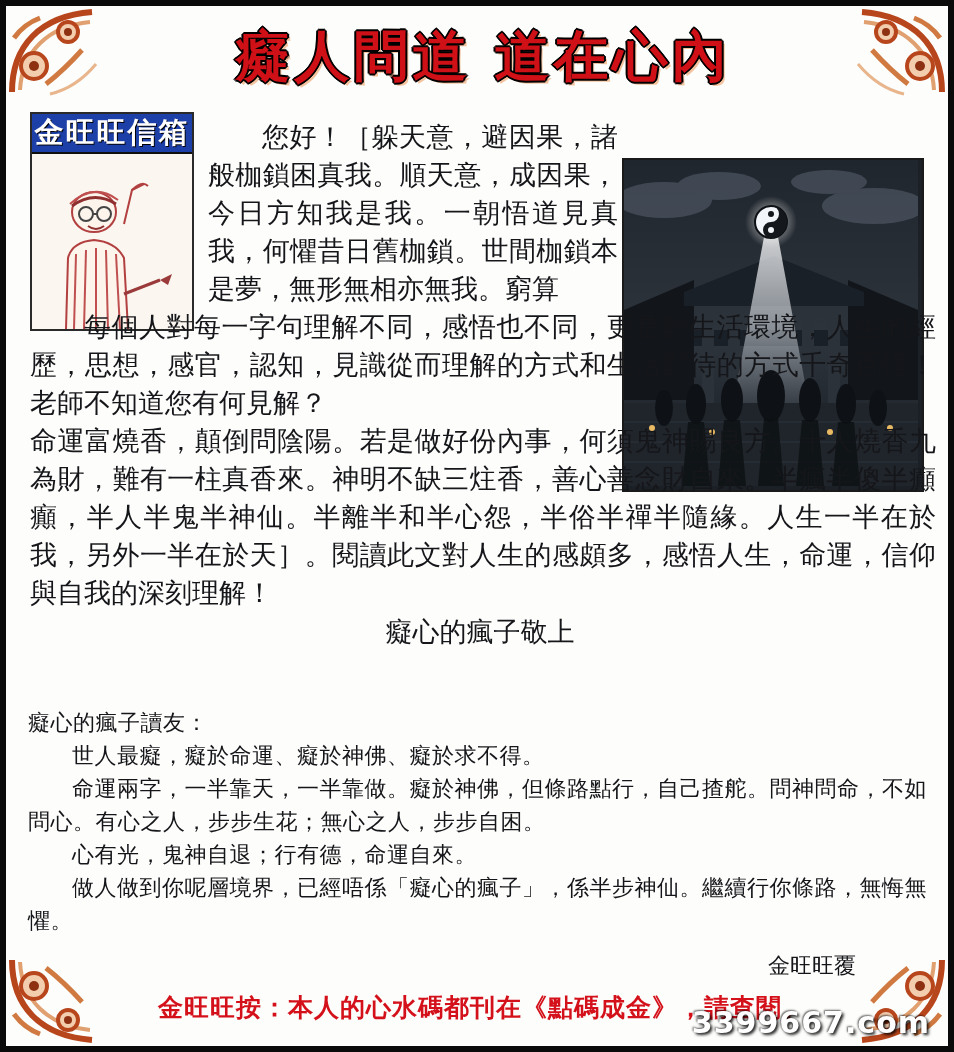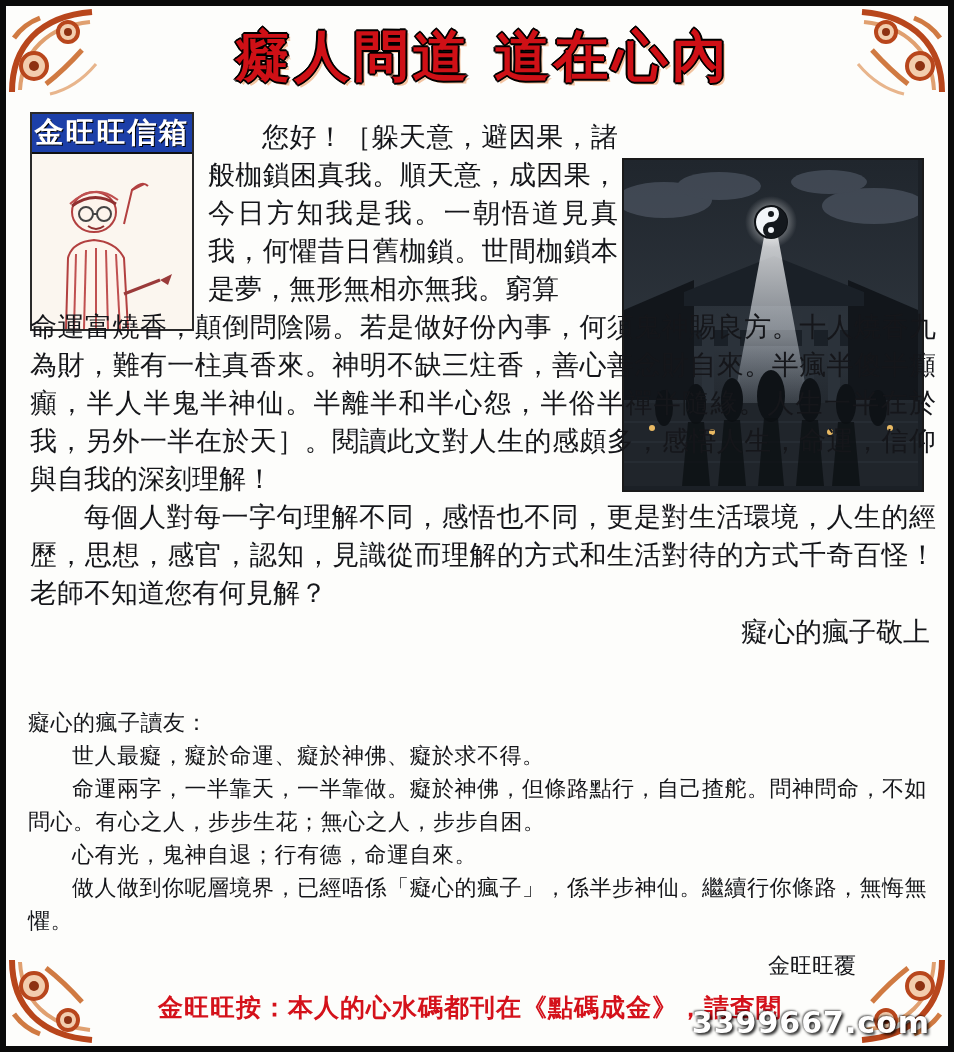--- a/index.html
+++ b/index.html
@@ -129,21 +129,21 @@
   .body-wide {
     margin-top: 0;
     width: 906px;
     font-size: 27px;
     line-height: 38px;
     text-align: justify;
     text-justify: inter-character;
   }
   .indent { text-indent: 54px; }
   .sign-right {
-    text-align: right;
+    text-align: center;
     font-size: 27px;
     line-height: 40px;
     padding-right: 6px;
   }
 
   
   .reply {
     position: absolute;
     left: 22px;
     top: 700px;
@@ -376,22 +376,22 @@
         <circle cx="28" cy="268" r="3"></circle>
         <circle cx="88" cy="272" r="3"></circle>
         <circle cx="206" cy="272" r="3"></circle>
         <circle cx="266" cy="268" r="3"></circle>
       </g>
     </svg>
   </div>
 
   <div class="letter">
     <div class="body-narrow indent">您好！［躲天意，避因果，諸般枷鎖困真我。順天意，成因果，今日方知我是我。一朝悟道見真我，何懼昔日舊枷鎖。世間枷鎖本是夢，無形無相亦無我。窮算</div>
+    <div class="body-wide indent">每個人對每一字句理解不同，感悟也不同，更是對生活環境，人生的經歷，思想，感官，認知，見識從而理解的方式和生活對待的方式千奇百怪！老師不知道您有何見解？</div>
     <div class="body-wide">命運富燒香，顛倒問陰陽。若是做好份內事，何須鬼神賜良方。十人燒香九為財，難有一柱真香來。神明不缺三炷香，善心善念財自來。半瘋半傻半癲癲，半人半鬼半神仙。半離半和半心怨，半俗半禪半隨緣。人生一半在於我，另外一半在於天］。閱讀此文對人生的感頗多，感悟人生，命運，信仰與自我的深刻理解！</div>
-    <div class="body-wide indent">每個人對每一字句理解不同，感悟也不同，更是對生活環境，人生的經歷，思想，感官，認知，見識從而理解的方式和生活對待的方式千奇百怪！老師不知道您有何見解？</div>
     <div class="sign-right">癡心的瘋子敬上</div>
   </div>
 
   <div class="reply">
     <div class="rl">癡心的瘋子讀友：</div>
     <div class="rl ind">世人最癡，癡於命運、癡於神佛、癡於求不得。</div>
     <div class="rl ind">命運兩字，一半靠天，一半靠做。癡於神佛，但條路點行，自己揸舵。問神問命，不如問心。有心之人，步步生花；無心之人，步步自困。</div>
     <div class="rl ind">心有光，鬼神自退；行有德，命運自來。</div>
     <div class="rl ind">做人做到你呢層境界，已經唔係「癡心的瘋子」，係半步神仙。繼續行你條路，無悔無懼。</div>
     <div class="sign">金旺旺覆</div>

